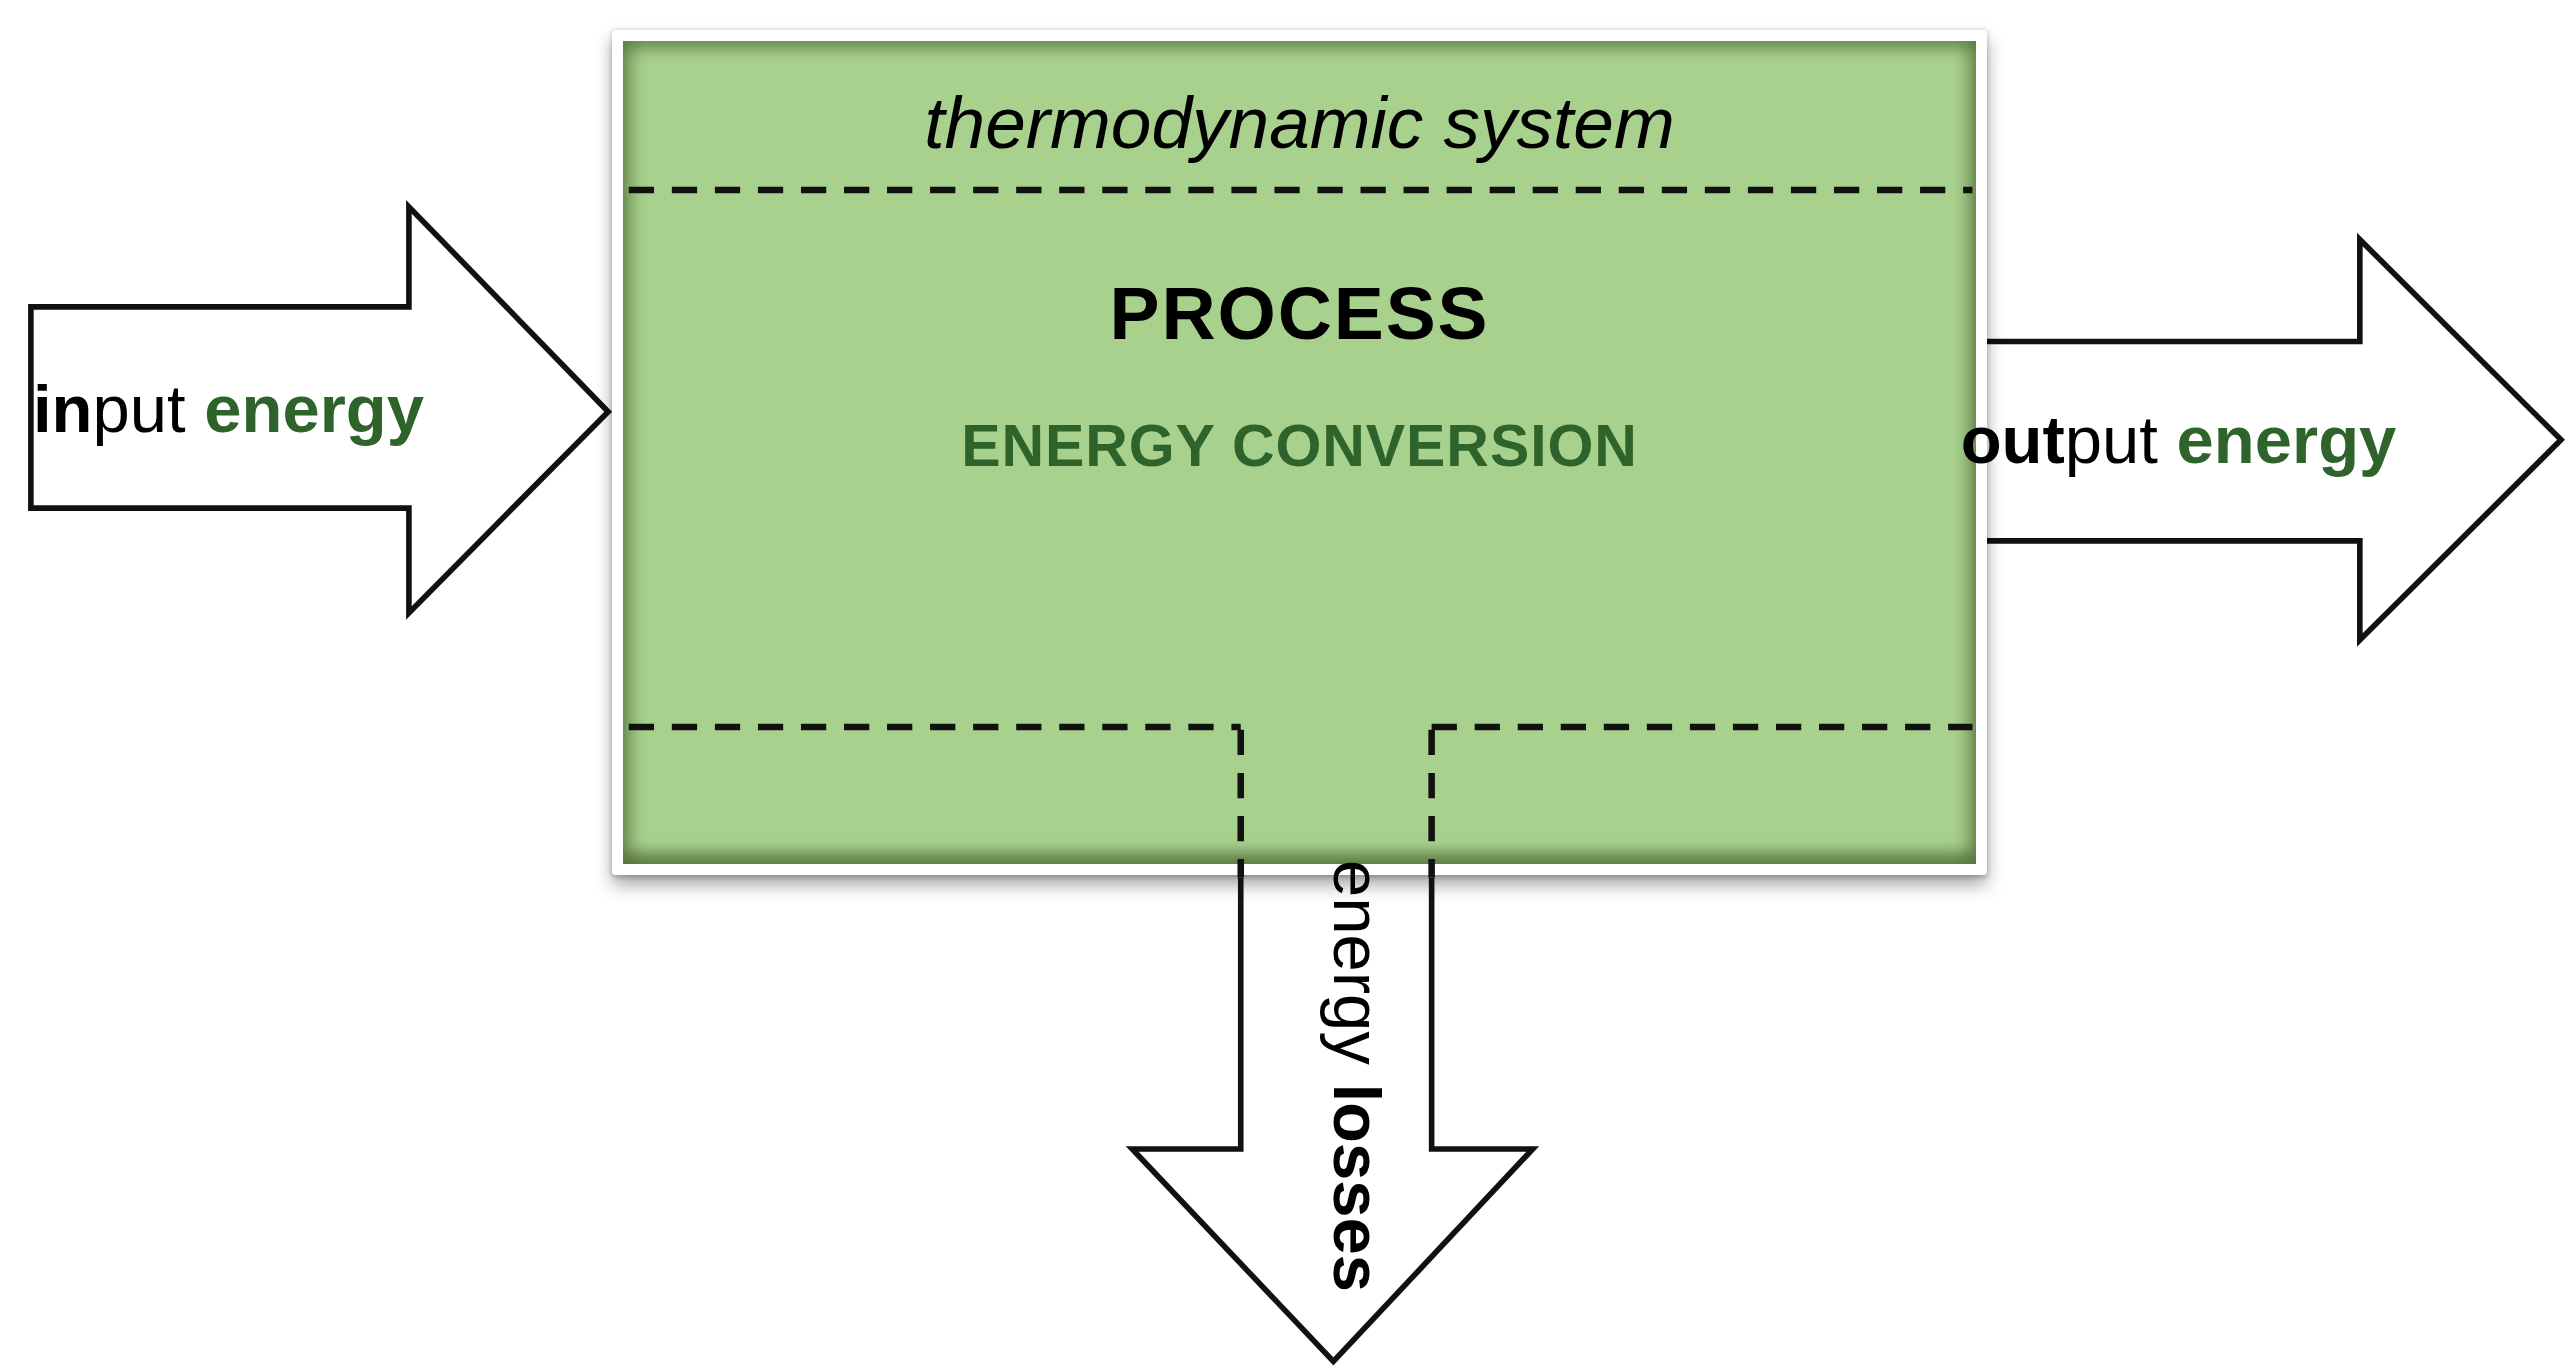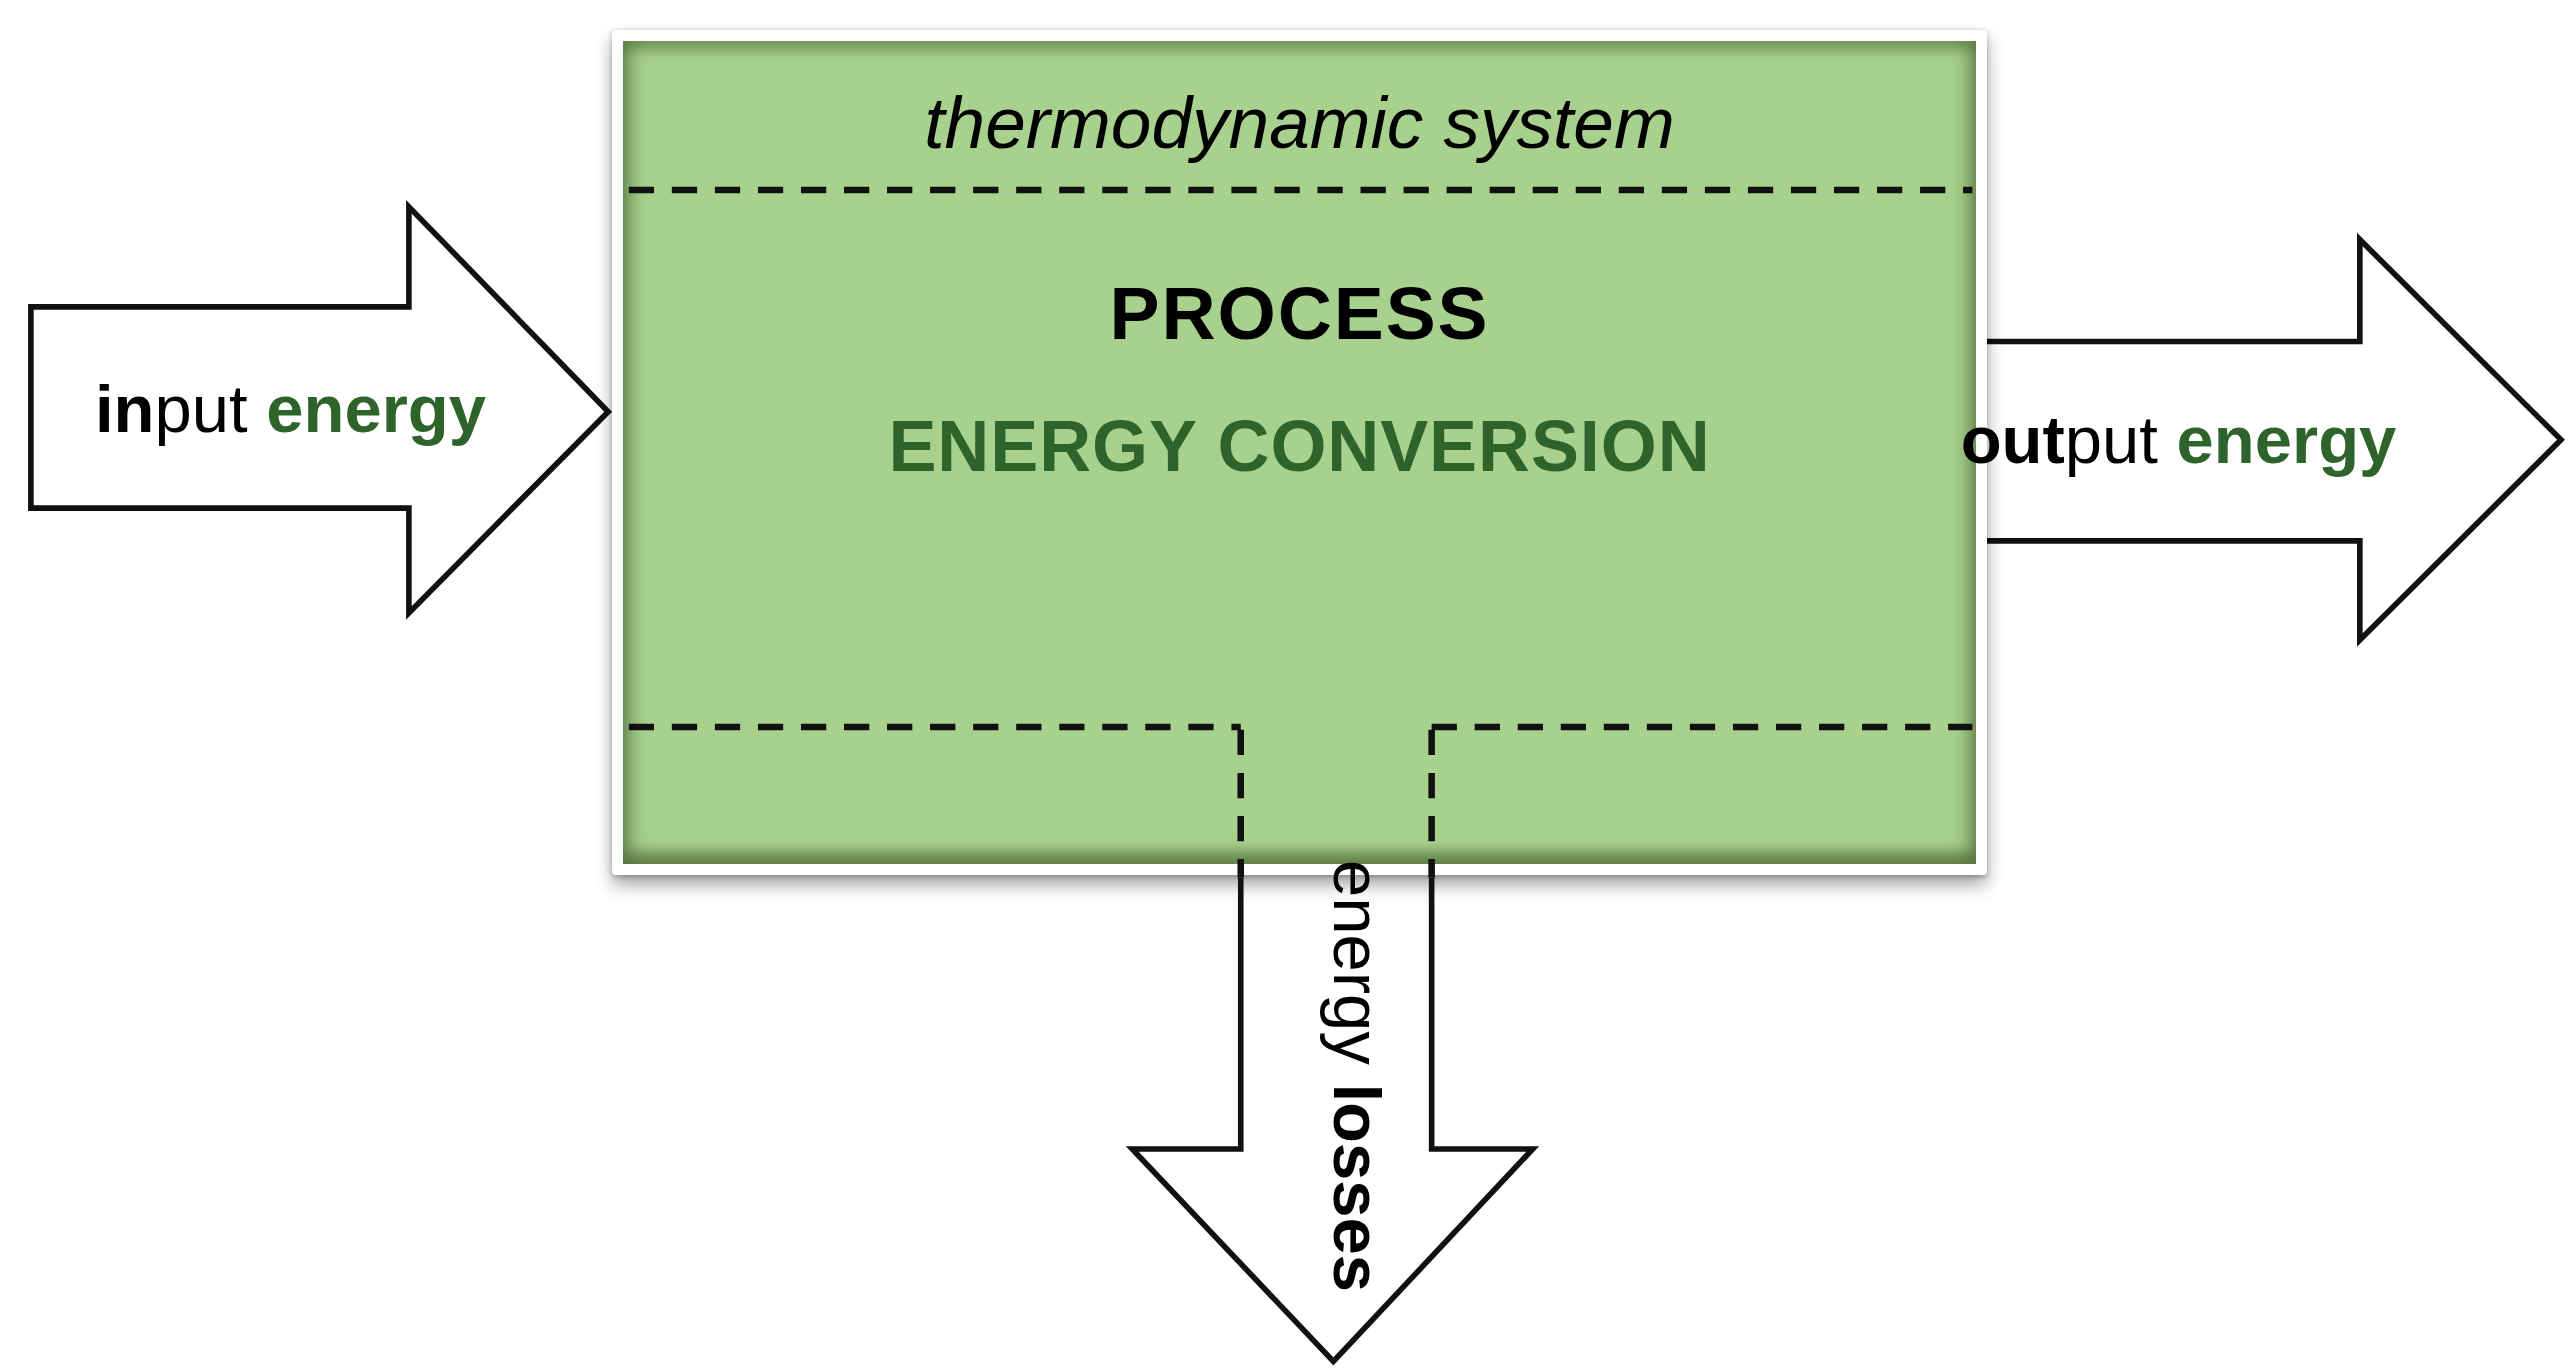--- a/index.html
+++ b/index.html
@@ -25,25 +25,25 @@
   #label-system{
     left:623px;top:79px;width:1353px;text-align:center;
     font-style:italic;font-size:73px;line-height:88px;color:#000;
   }
   #label-process{
     left:623px;top:268px;width:1353px;text-align:center;
     font-weight:bold;font-size:75px;line-height:90px;letter-spacing:1.9px;color:#000;
   }
   #label-conversion{
     left:623px;top:402px;width:1353px;text-align:center;
-    font-weight:bold;font-size:72px;line-height:88px;letter-spacing:0.9px;
+    font-weight:bold;font-size:59px;line-height:88px;letter-spacing:0.9px;
     color:var(--accent-green,#2e642b);
   }
   #label-input{
-    left:33px;top:368px;width:515px;text-align:center;
+    left:33px;top:368px;width:515px;text-align:left;
     font-size:67px;line-height:82px;
   }
   #label-output{
     left:1922px;top:399px;width:513px;text-align:center;
     font-size:67px;line-height:82px;
   }
   #label-losses{
     left:1095px;top:1034px;width:524px;height:84px;text-align:center;
     font-size:67px;line-height:84px;
     transform:rotate(90deg);transform-origin:50% 50%;

